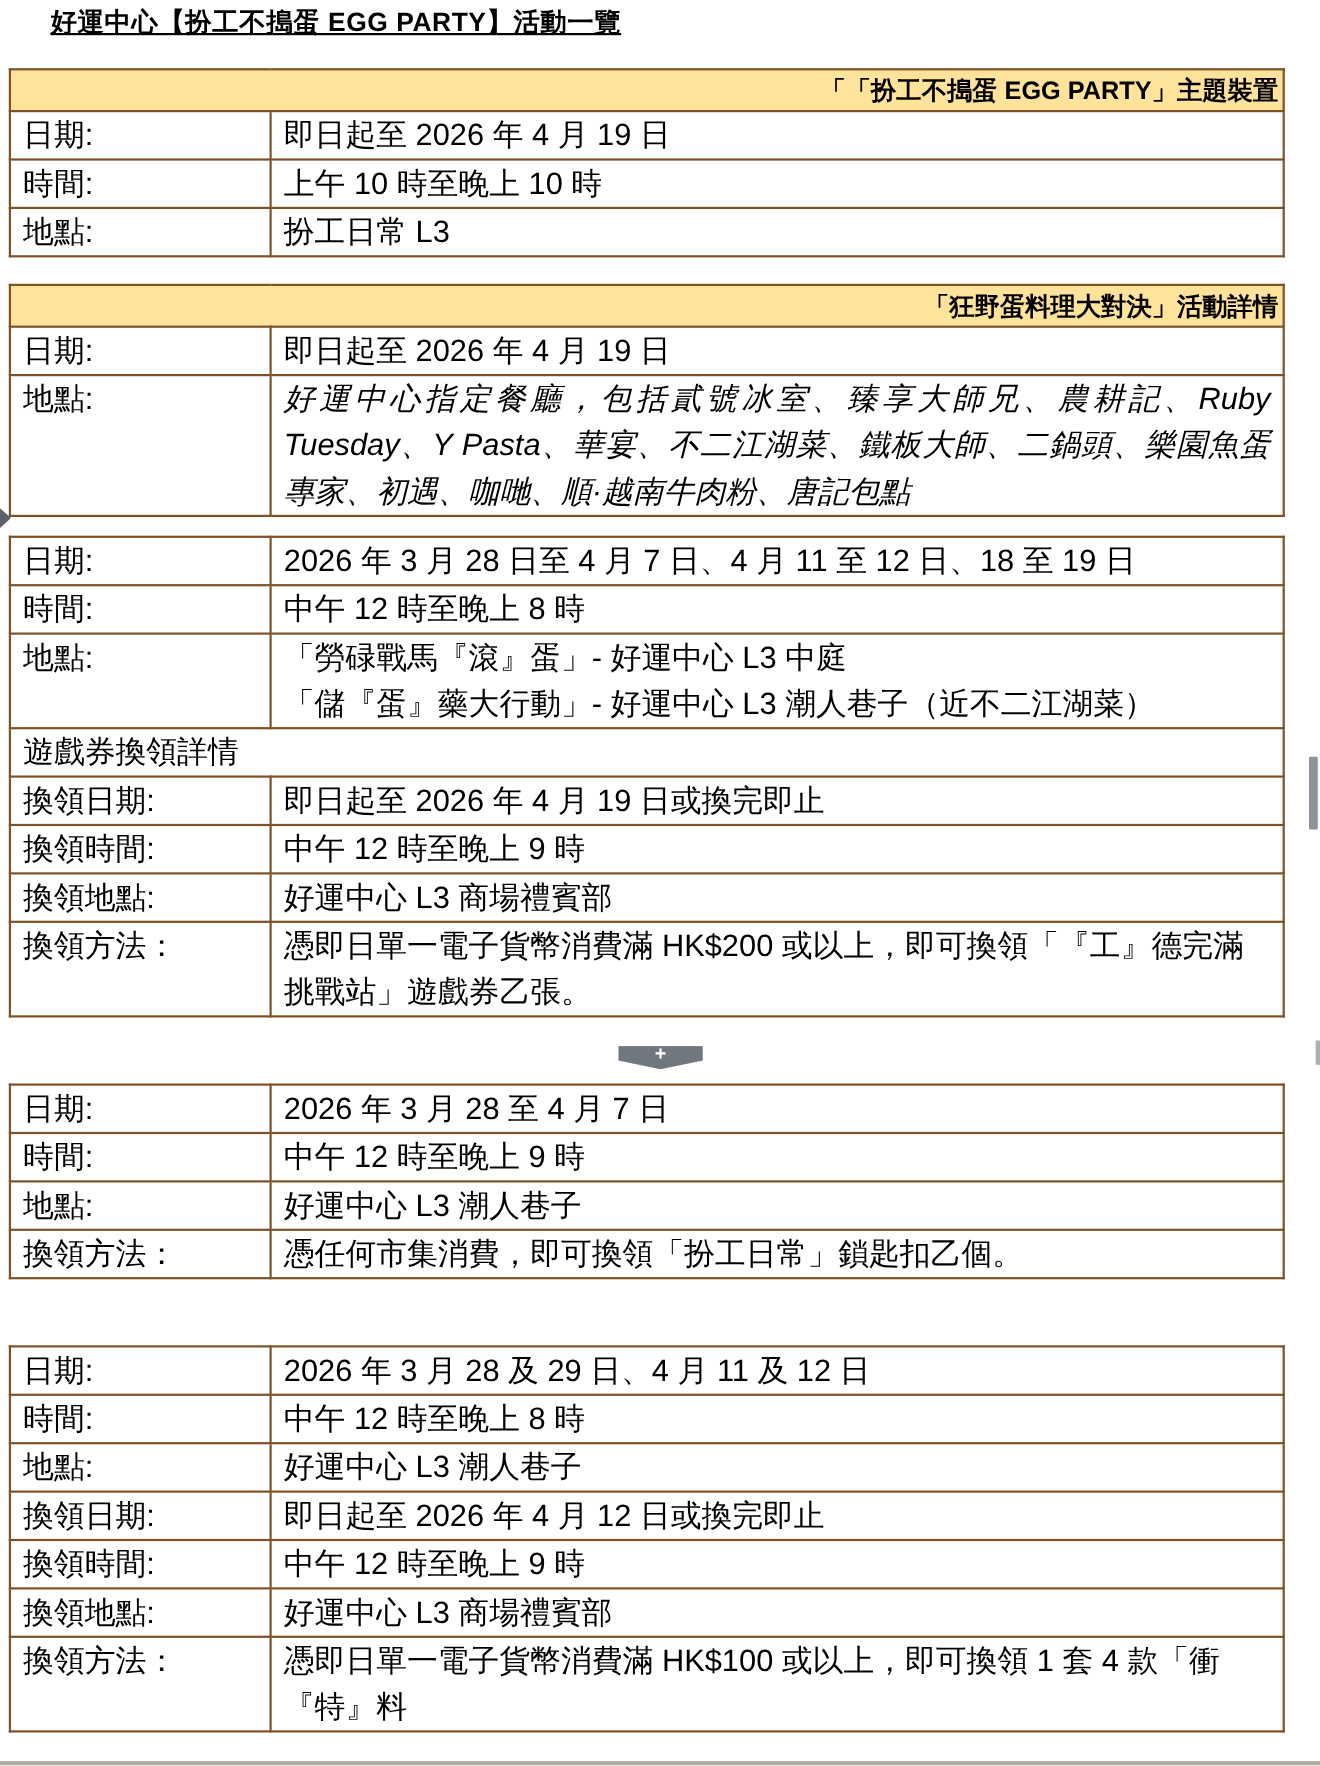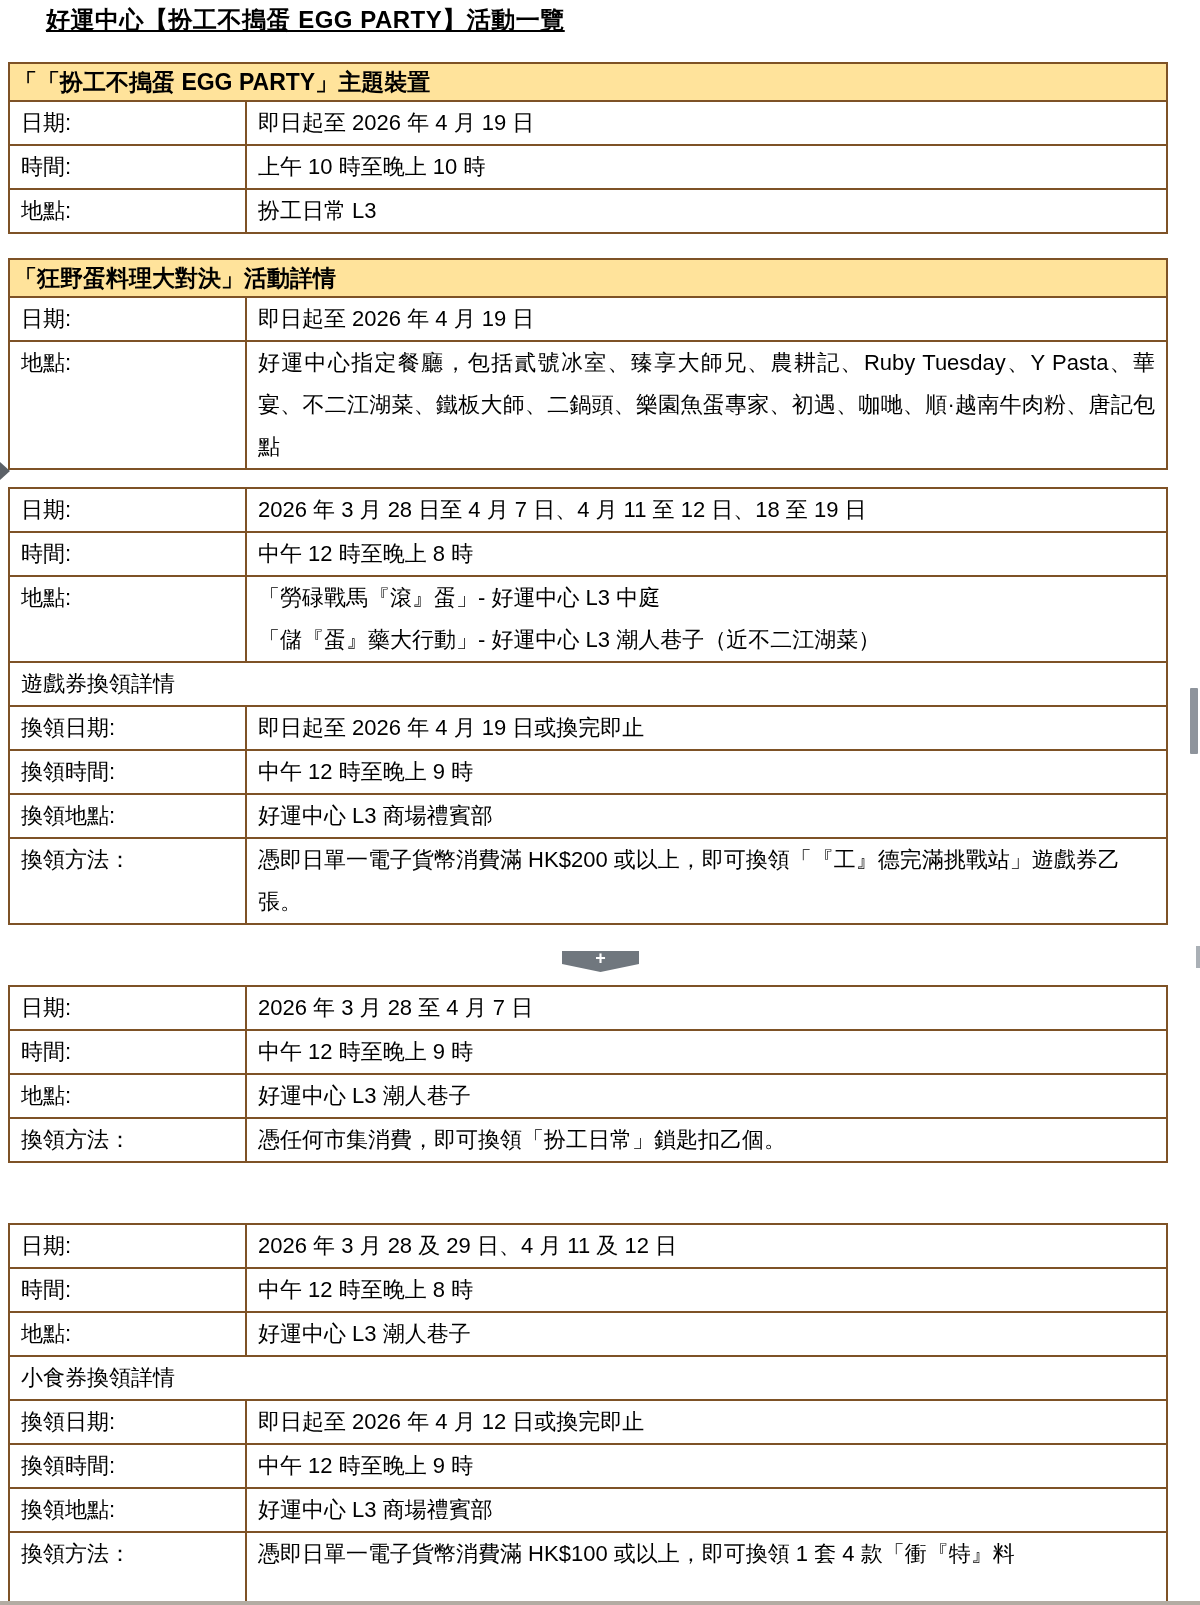--- a/index.html
+++ b/index.html
@@ -13,32 +13,32 @@
     font-size:24px;font-weight:700;text-decoration:underline;
     letter-spacing:.5px;white-space:nowrap;margin-left:36px;
   }
   table.etable{
     position:absolute;left:8px;width:1160px;
     border-collapse:collapse;table-layout:fixed;
   }
   .etable td{
     border:2px solid #7e5226;
     padding:0 11px;
-    font-size:22px;line-height:42px;vertical-align:top;
+    font-size:28px;line-height:42px;vertical-align:top;
     overflow:hidden;
   }
   .etable tr.hdr td{
     background:#ffe39b;
-    text-align:left;font-weight:700;font-size:23px;
+    text-align:right;font-weight:700;font-size:23px;
     line-height:36px;height:36px;padding:0 4px;
   }
   .etable tr.h1 td{height:42px;}
   .etable tr.h2 td{height:84px;}
   .etable tr.h3 td{height:126px;}
-  .etable td.justify{text-align:justify;text-justify:inter-ideograph;}
+  .etable td.justify{text-align:justify;text-justify:inter-ideograph;font-style:italic;}
   .etable td.preline{white-space:pre-line;}
   
   .left-arrow{
     position:absolute;left:0;top:462px;width:10px;height:18px;
     background:#5b6167;
     clip-path:polygon(0 0,100% 50%,0 100%);
   }
   .plus-widget{
     position:absolute;left:562px;top:951px;width:77px;height:21px;
     background:#70777e;
@@ -194,23 +194,20 @@
   </tr>
   <tr class="h1">
     <td>時間:</td>
     <td>中午 12 時至晚上 8 時</td>
   </tr>
   <tr class="h1">
     <td>地點:</td>
     <td>好運中心 L3 潮人巷子</td>
   </tr>
   <tr class="h1">
-    <td colspan="2">小食券換領詳情</td>
-  </tr>
-  <tr class="h1">
     <td>換領日期:</td>
     <td>即日起至 2026 年 4 月 12 日或換完即止</td>
   </tr>
   <tr class="h1">
     <td>換領時間:</td>
     <td>中午 12 時至晚上 9 時</td>
   </tr>
   <tr class="h1">
     <td>換領地點:</td>
     <td>好運中心 L3 商場禮賓部</td>

